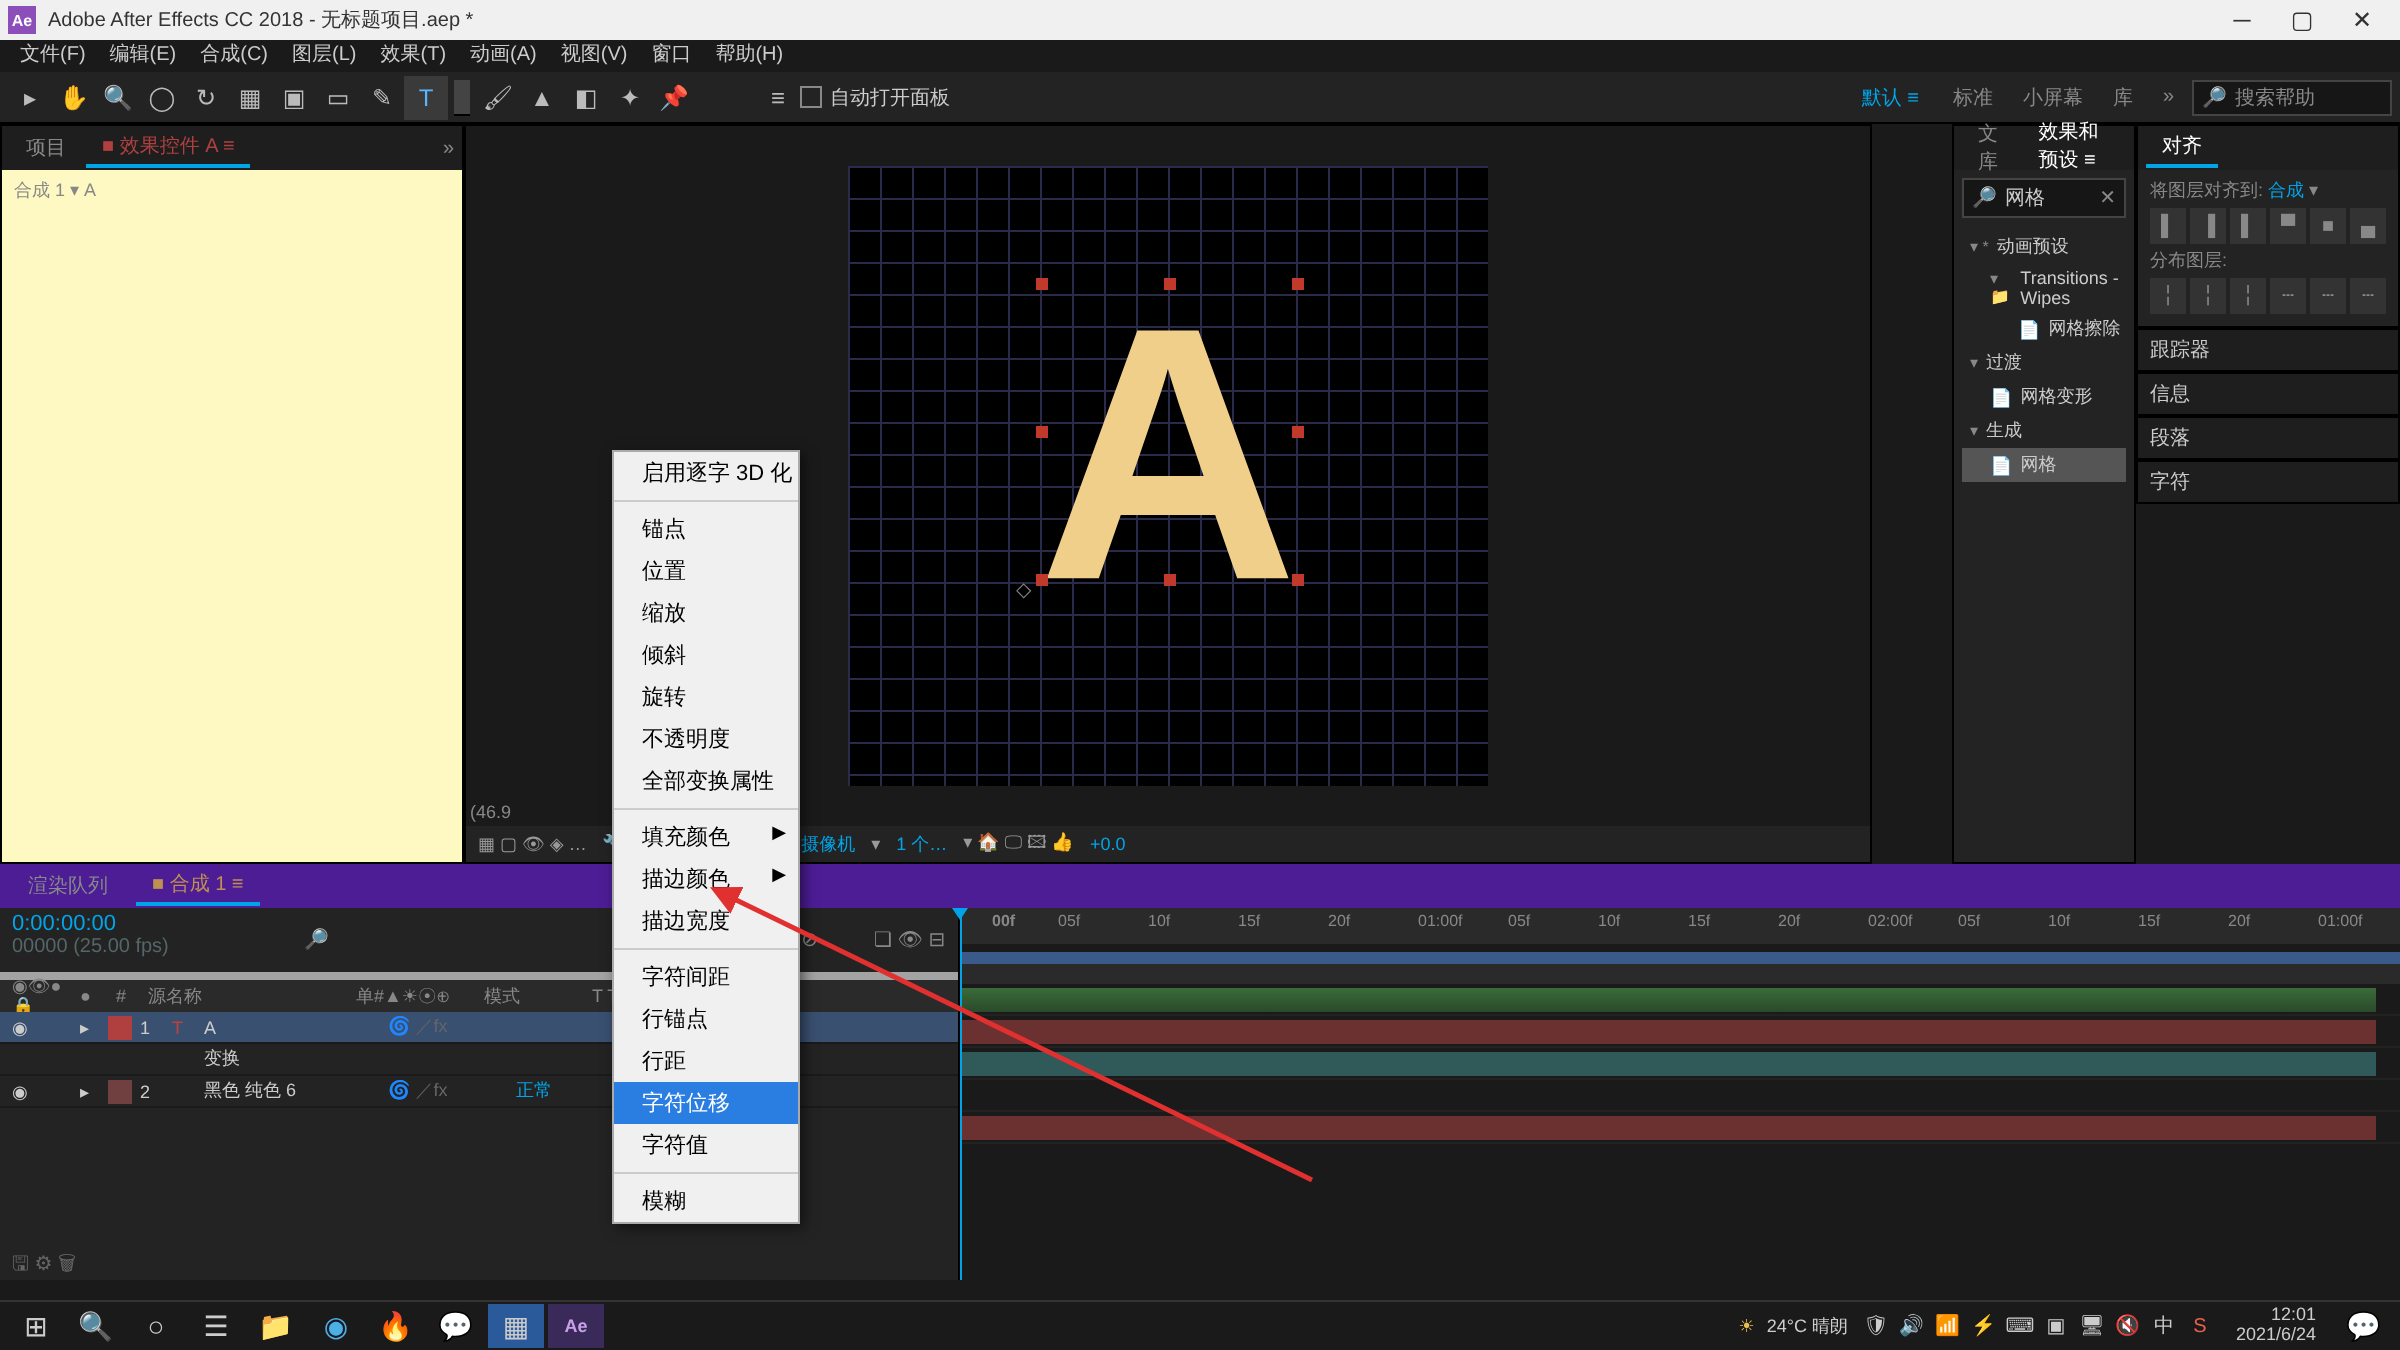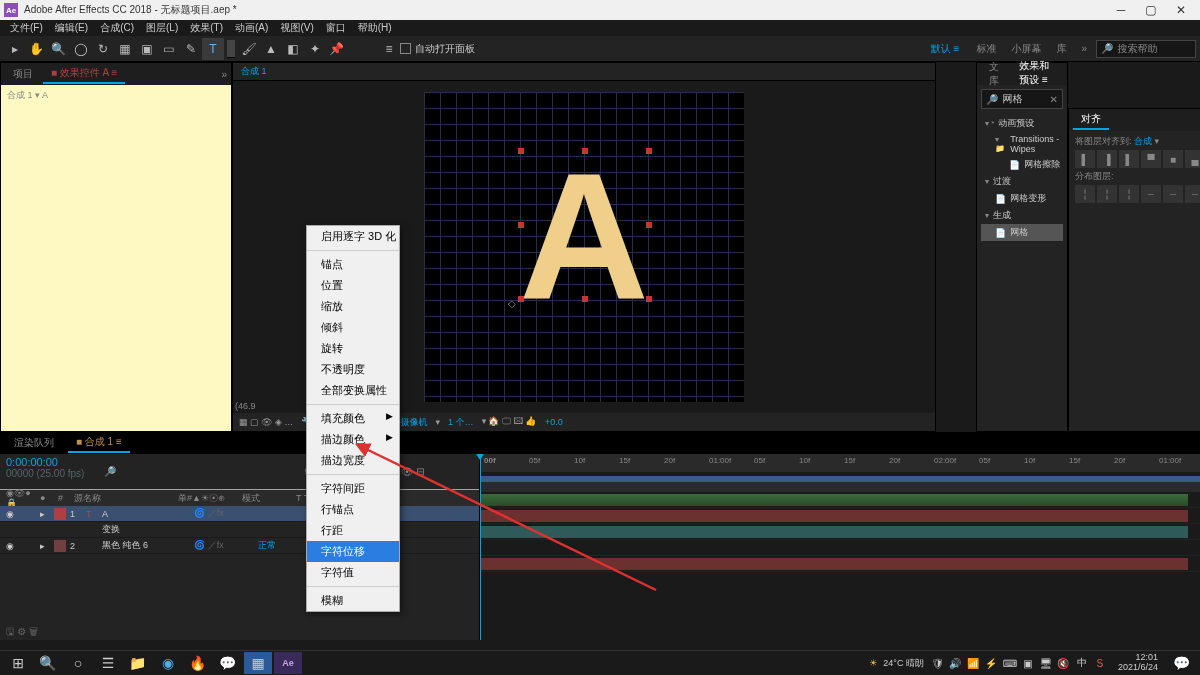--- a/index.html
+++ b/index.html
@@ -29,21 +29,21 @@
 .main { display:flex; height:370px; }
 .panel { background:#232323; border:1px solid #000; display:flex; flex-direction:column; }
 .panel-tabs { height:22px; display:flex; align-items:center; padding:0 4px; background:#1e1e1e; font-size:10px; gap:2px; }
 .ptab { padding:2px 8px; color:#888; cursor:pointer; }
 .ptab.active { color:#fff; border-bottom:2px solid #02a4e8; }
 .panel-body { flex:1; background:#fef9c3; overflow:hidden; }
 
 .left-col { width:232px; display:flex; flex-direction:column; }
 .center-col { flex:1; display:flex; flex-direction:column; position:relative; }
 .right-col { width:132px; display:flex; flex-direction:column;padding-left:40px; }
-.right-col2 { width:132px; display:flex; flex-direction:row;margin-top:46px; }
+.right-col2 { width:132px; display:flex; flex-direction:column; }
 
 
 .viewport { flex:1; background:#1a1a1a; position:relative; display:flex; align-items:center; justify-content:center; }
 .canvas { width:320px; height:310px; background:#000; position:relative;
   background-image:linear-gradient(#2a2a4a 1px,transparent 1px),linear-gradient(90deg,#2a2a4a 1px,transparent 1px);
   background-size:16px 16px; }
 .big-a { position:absolute; left:50%; top:50%; transform:translate(-50%,-55%); font-size:180px; font-weight:bold; color:#f0cf8a; font-family:Arial; }
 .handle { position:absolute; width:6px; height:6px; background:#c0392b; }
 .vp-footer { height:18px; background:#232323; display:flex; align-items:center; padding:0 6px; font-size:9px; color:#999; gap:8px; }
 .vp-footer .dd { color:#02a4e8; cursor:pointer; }
@@ -57,26 +57,26 @@
 .fx-row .tri { font-size:8px; color:#888; }
 
 
 .side-section { border-bottom:1px solid #000; }
 .side-hdr { height:20px; padding:0 6px; display:flex; align-items:center; color:#ccc; background:#1e1e1e; font-size:10px; }
 .side-body { padding:4px 6px; color:#888; }
 .align-row { display:flex; gap:2px; margin:2px 0; }
 .align-btn { width:20px; height:18px; background:#333; display:flex; align-items:center; justify-content:center; cursor:pointer; }
 
 
-.timeline { height:208px; display:flex; flex-direction:column; background:#000000; }
+.timeline { height:208px; display:flex; flex-direction:column; background:#4c1d95; }
 .tl-tabs { height:22px; display:flex; align-items:center; padding:0 6px; font-size:10px; gap:6px; }
 .tl-body { flex:1; display:flex; }
 .tl-left { width:480px; background:#232323; border-right:1px solid #000; display:flex; flex-direction:column; }
 .tl-right { flex:1; background:#1a1a1a; position:relative; }
-.tl-header { height:36px; display:flex; padding:2px 6px; border-bottom:1px solid #a3a3a3; }
+.tl-header { height:36px; display:flex; padding:2px 6px; border-bottom:4px solid #a3a3a3;gap:48px; }
 .tc { color:#02a4e8; font-size:11px; }
 .tl-cols { height:16px; display:flex; align-items:center; padding:0 6px; background:#2a2a2a; font-size:9px; color:#888; gap:4px; }
 .layer { height:16px; display:flex; align-items:center; padding:0 6px; font-size:9px; gap:4px; border-bottom:1px solid #1a1a1a; }
 .layer.sel { background:#3a5070; }
 .layer .sw { width:12px; height:12px; }
 .tl-ruler { height:18px; background:#2a2a2a; position:relative; font-size:8px; color:#888; }
 .tl-ruler span { position:absolute; top:2px; }
 .track { height:16px; position:relative; border-bottom:1px solid #222; }
 .bar { position:absolute; top:2px; height:12px; left:0; right:12px; }
 .bar.red { background:#6b3030; }
@@ -173,23 +173,20 @@
         <span style="margin-left:auto;color:#888">»</span>
       </div>
       <div class="panel-body" style="padding:4px 6px">
         <span style="font-size:9px;color:#888">合成 1 ▾ A</span>
       </div>
     </div>
   </div>
 
   <div class="center-col">
     <div class="panel" style="flex:1">
-      <div style="padding:2px 8px;font-size:9px;border-bottom:1px solid #000">
-        <span style="color:#02a4e8">合成 1</span>
-      </div>
       <div class="viewport">
         <div class="canvas">
           <div class="big-a">A</div>
           <div class="handle" style="left:94px;top:56px"></div>
           <div class="handle" style="left:158px;top:56px"></div>
           <div class="handle" style="left:222px;top:56px"></div>
           <div class="handle" style="left:94px;top:130px"></div>
           <div class="handle" style="left:222px;top:130px"></div>
           <div class="handle" style="left:94px;top:204px"></div>
           <div class="handle" style="left:158px;top:204px"></div>
@@ -363,21 +360,21 @@
             <span style="width:50px;color:#02a4e8">正常</span>
             <span style="width:50px;color:#02a4e8">无</span>
             <span style="color:#02a4e8">⊙ 无</span>
           </div>
         </div>
       <div style="flex:1"></div>
       <div style="height:16px;padding:0 6px;color:#666">🖫 ⚙ 🗑</div>
     </div>
     <div class="tl-right">
       <div class="tl-ruler" id="ruler">
-          <span style="left: 4px; font-weight: bold;">00f</span>
+          <span style="left: 16px; font-weight: bold;">00f</span>
           <span style="left: 49px;">05f</span>
           <span style="left: 94px;">10f</span>
           <span style="left: 139px;">15f</span>
           <span style="left: 184px;">20f</span>
           <span style="left: 229px;">01:00f</span>
           <span style="left: 274px;">05f</span>
           <span style="left: 319px;">10f</span>
           <span style="left: 364px;">15f</span>
           <span style="left: 409px;">20f</span>
           <span style="left: 454px;">02:00f</span>

